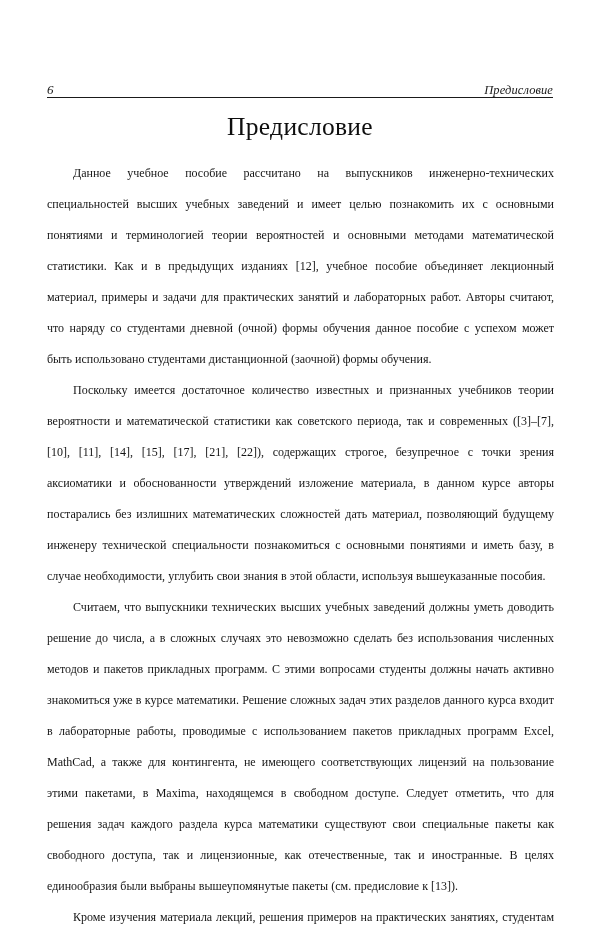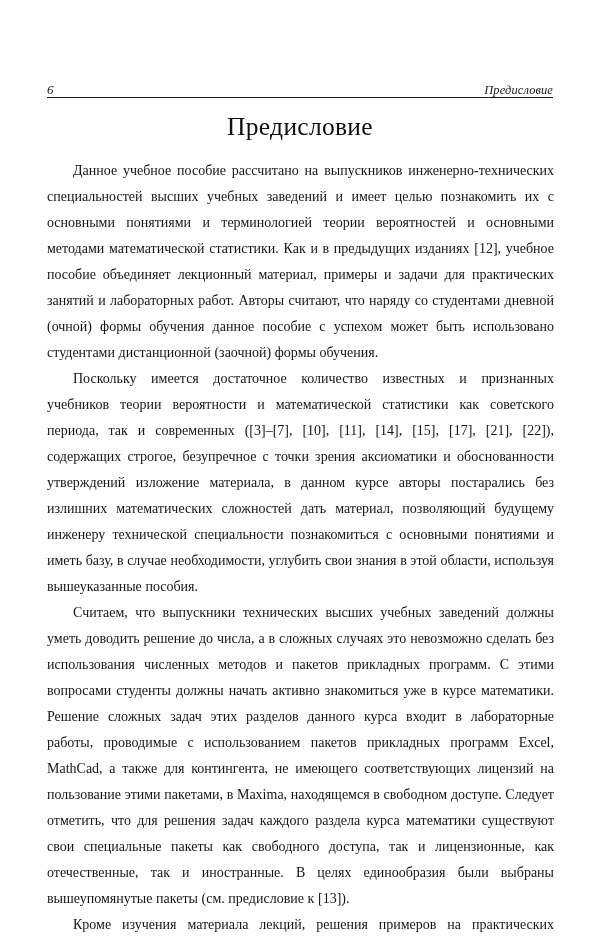--- a/index.html
+++ b/index.html
@@ -78,22 +78,22 @@
     position: absolute;
     left: 47px;
     top: 158px;
     width: 507px;
   }
   .body-text p {
     margin: 0;
     text-align: justify;
     text-justify: inter-word;
     text-indent: 26px;
-    font-size: 14px;
-    line-height: 26px;
+    font-size: 12px;
+    line-height: 31px;
     color: #151515;
     hyphens: manual;
     word-spacing: 0.1px;
   }
   .body-text p:last-child {
     text-align: justify;
   }
 </style>
 </head>
 <body>

